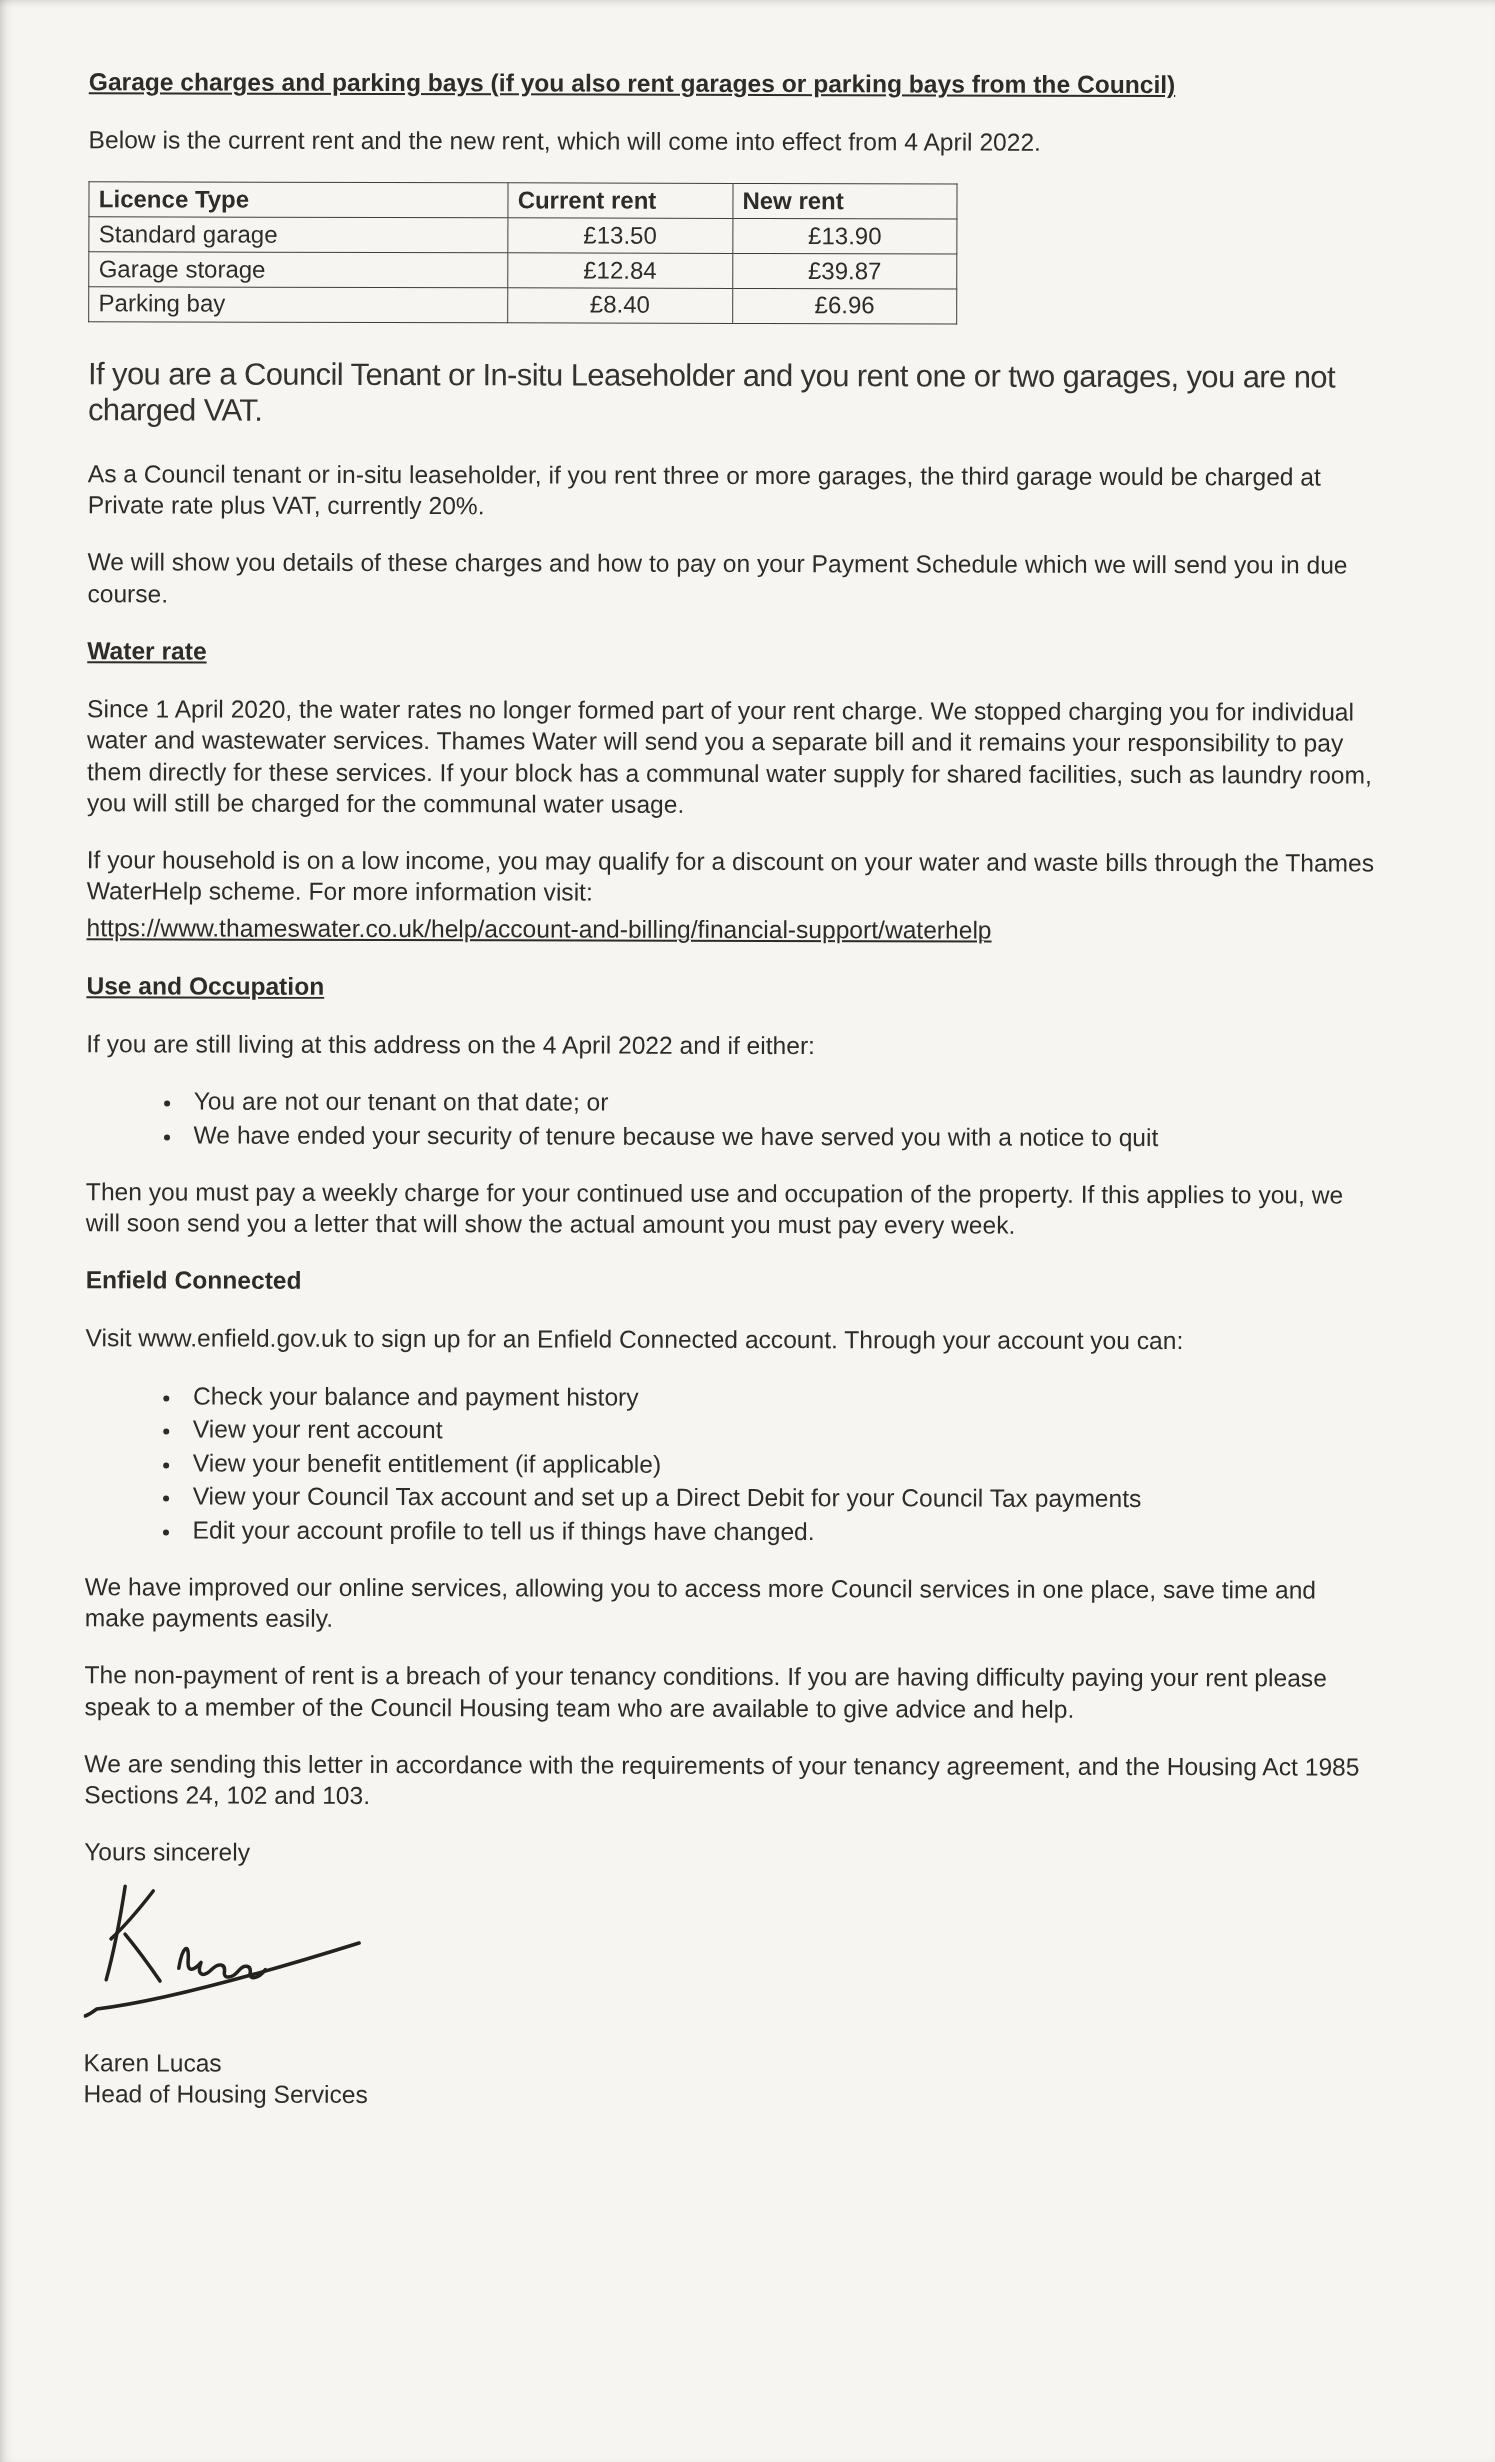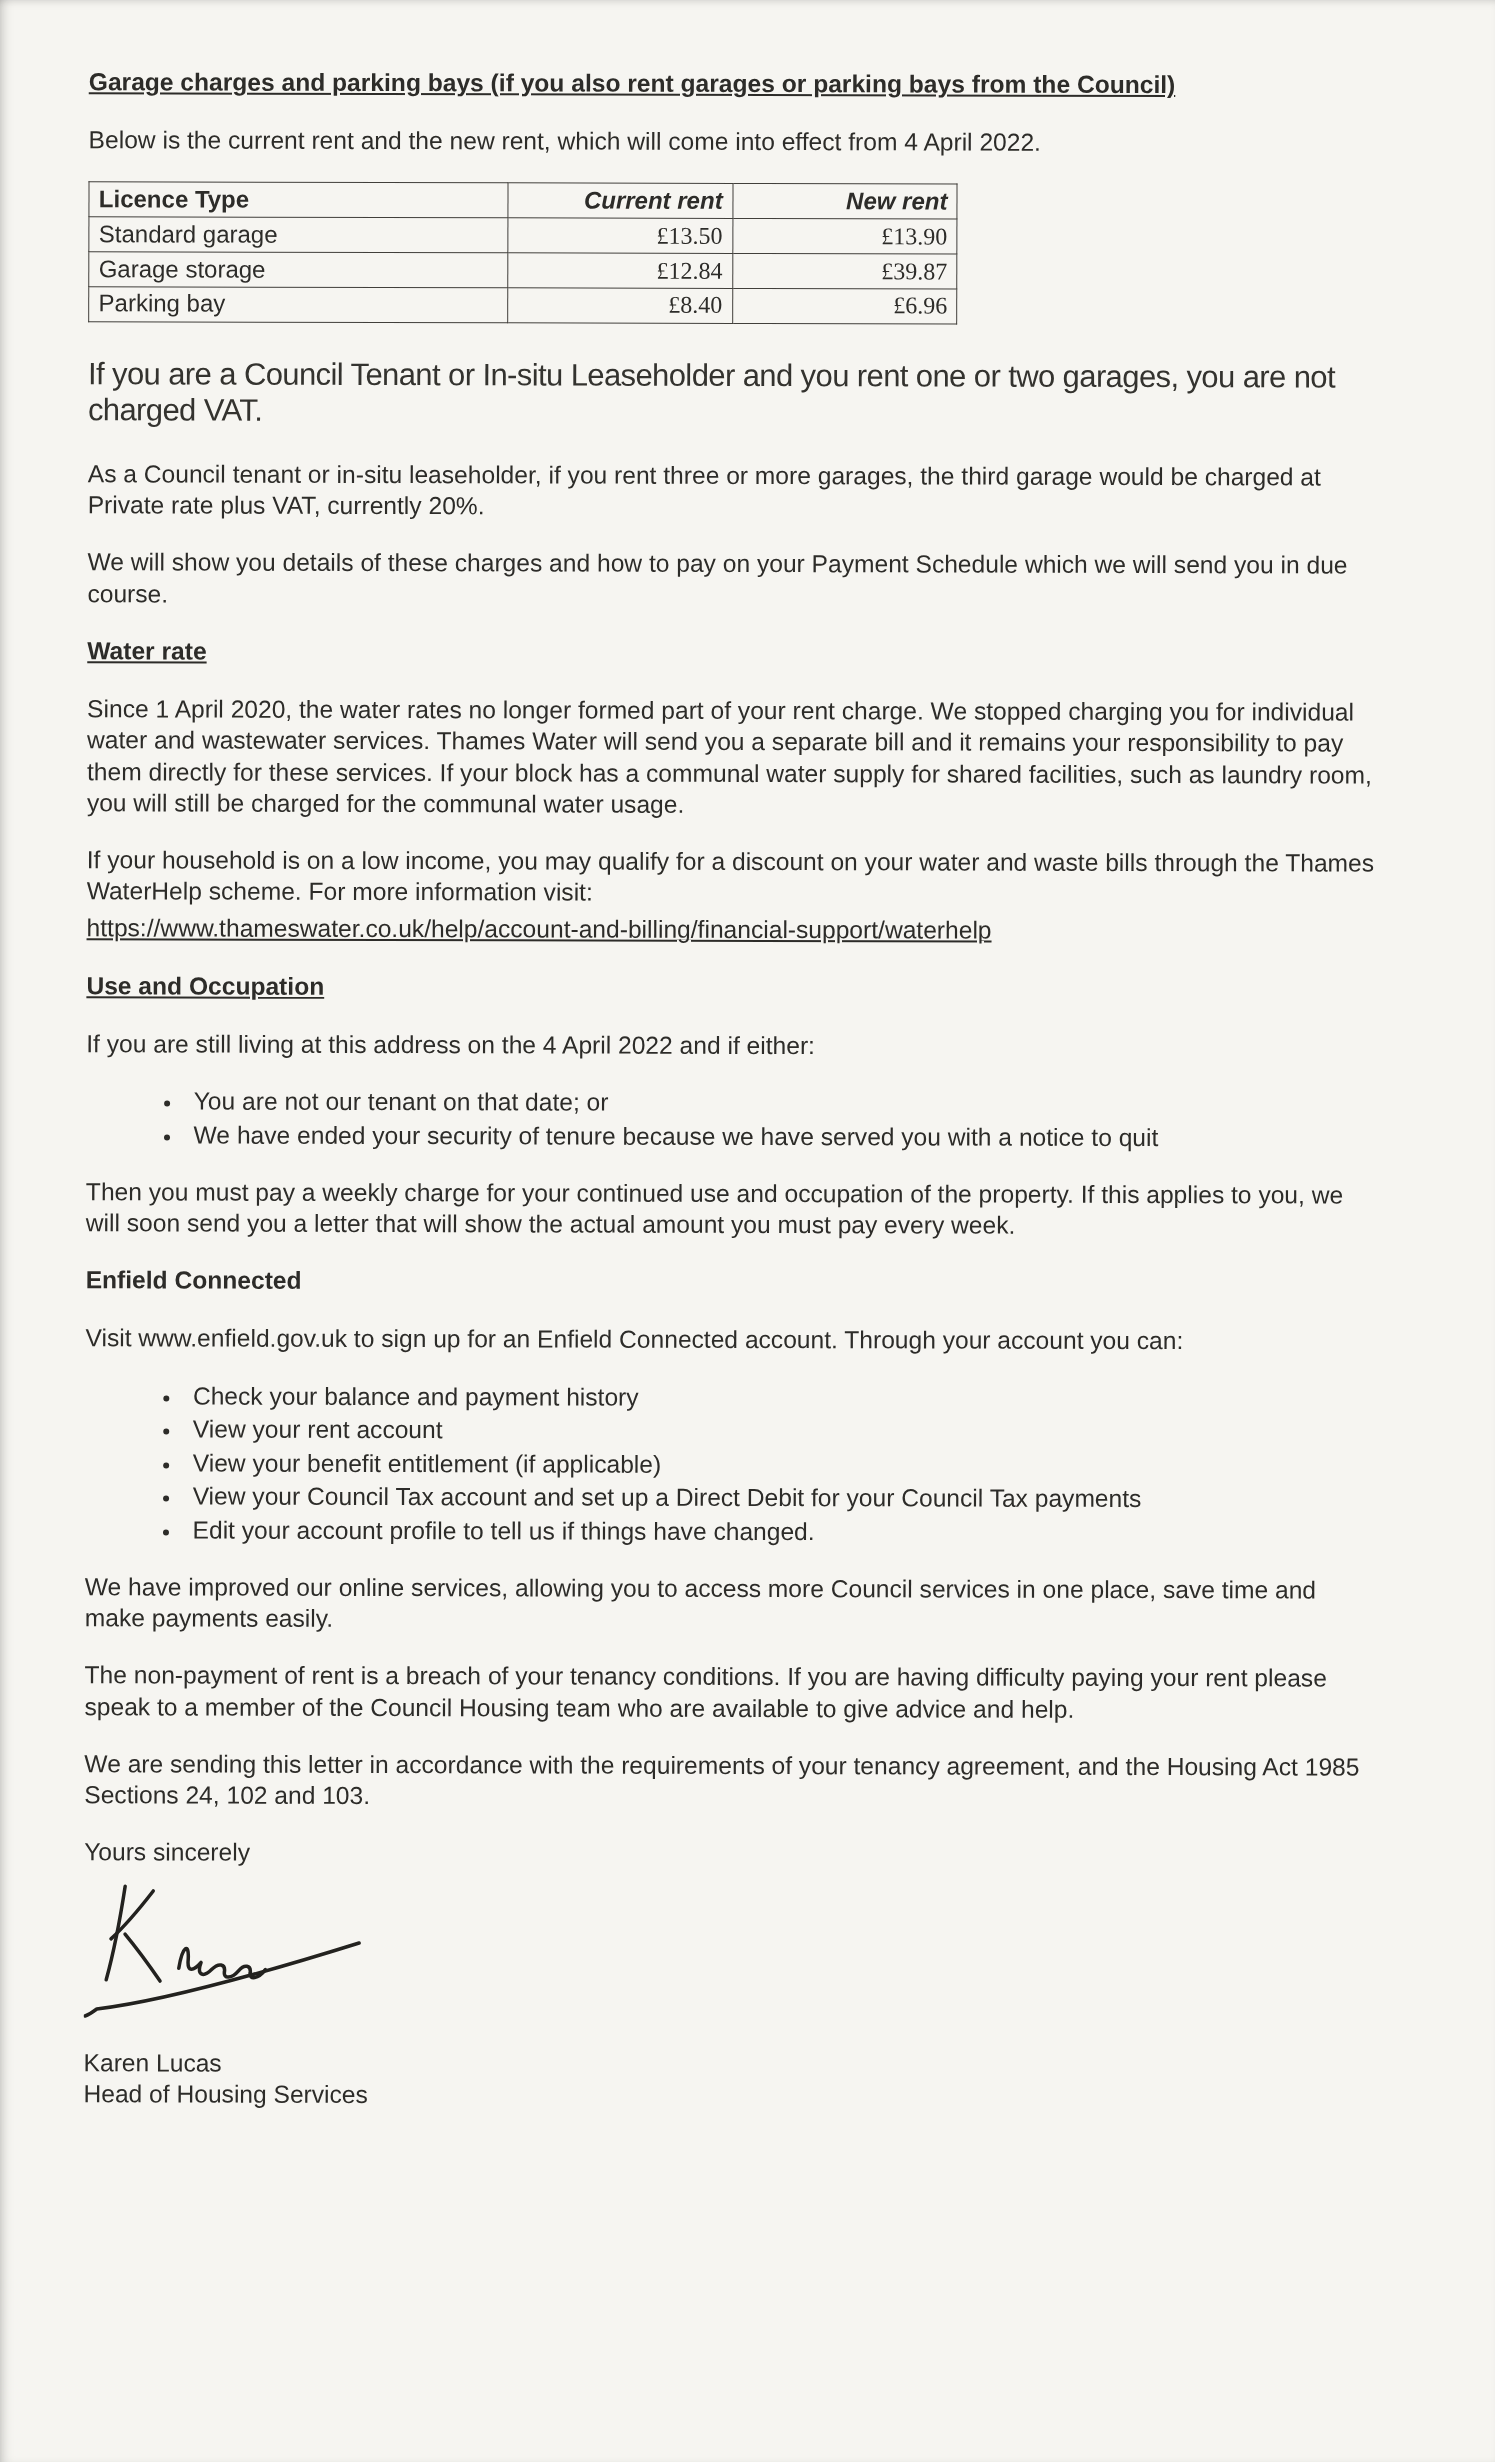--- a/index.html
+++ b/index.html
@@ -47,22 +47,22 @@
     margin: 1.2px 0 17.6px 0;
   }
   table.rent-table th, table.rent-table td {
     border: 1.8px solid #413f3b;
     padding: 1.2px 9.4px 2.3px 9.4px;
     font-size: 24px;
   }
   table.rent-table th { font-weight: bold; }
   .col-licence { width: 399px; text-align: left; }
   .col-money   { width: 205px; }
-  th.col-money { text-align: right; font-style: italic; }
-  td.col-money { text-align: right; font-family: Liberation Serif, serif; }
+  th.col-money { text-align: left; }
+  td.col-money { text-align: center; }
   ul.bullets {
     margin: 0 0 26px 0;
     padding-left: 97px;
   }
   ul.bullets li { margin: 2.3px 0; padding-left: 10.6px; }
   ul.bullets li::marker { color: #2d2c29; font-size: 20px; }
   a.doc-link {
     color: #2d2c29;
     text-decoration: underline;
     word-break: break-all;

